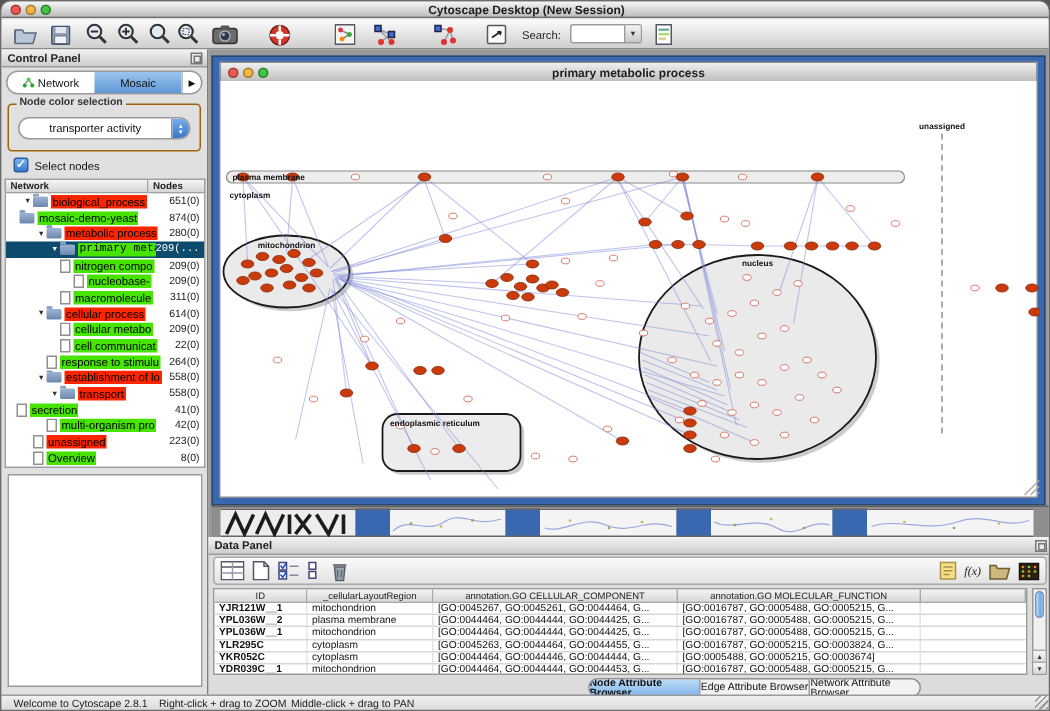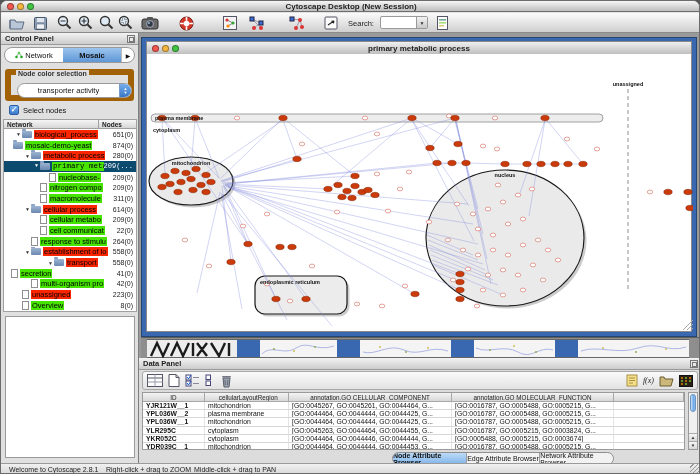--- a/index.html
+++ b/index.html
@@ -30,25 +30,25 @@
   .panelhead{position:relative;height:12px;background:linear-gradient(#f3f3f3,#cccccc);
     border-bottom:1px solid #9a9a9a;}
   .panelhead .ptitle{position:absolute;left:4px;top:1px;font-size:7.5px;font-weight:bold;color:#222;}
   .floatico{position:absolute;right:3px;top:2px;width:8px;height:8px;border:1px solid #777;
     background:#e8e8e8;}
   .floatico::after{content:"";position:absolute;left:1px;top:1px;width:3px;height:3px;border:1px solid #777;}
   .cptabs{position:absolute;left:3px;top:14px;width:131px;height:16px;background:#fff;
     border:1px solid #9a9a9a;border-radius:8px;display:flex;overflow:hidden;align-items:stretch;}
   .cptab{flex:1;display:flex;align-items:center;justify-content:center;gap:2px;
     font-size:7.5px;color:#111;}
-  .cptab.sel{background:linear-gradient(#9cc5ee,#5e97d6);font-weight:bold;}
+  .cptab.sel{background:linear-gradient(#9cc5ee,#5e97d6);font-weight:normal;}
   .cptab-arrow{width:13px;display:flex;align-items:center;justify-content:center;
     font-size:6px;color:#111;border-left:1px solid #bbb;}
   .groupbox{position:absolute;left:4px;top:36px;width:129px;height:32px;
-    border:6px solid #a16207;border-radius:3px;}
+    border:1px solid #a16207;border-radius:3px;}
   .grouptitle{position:absolute;left:5px;top:-5px;background:#e0e0e0;padding:0 2px;
     font-size:7px;font-weight:bold;color:#333;}
   .dropdown{position:absolute;left:6px;top:8px;width:115px;height:15px;background:#fff;
     border:1px solid #9a9a9a;border-radius:8px;display:flex;align-items:center;overflow:hidden;}
   .dropdown .dval{flex:1;font-size:7.5px;color:#111;text-align:center;}
   .stepper{width:12px;height:100%;background:linear-gradient(#74aeee,#3b77c4);
     display:flex;flex-direction:column;align-items:center;justify-content:center;color:#fff;
     font-size:4px;line-height:4px;border-left:1px solid #7799cc;}
   .checkrow{position:absolute;left:8px;top:72px;display:flex;align-items:center;gap:4px;}
   .checkbox{width:10px;height:10px;border-radius:2px;border:1px solid #2c5ea8;
@@ -309,30 +309,30 @@
           <span class="fico folder"></span>
           <span class="tlabel hl-red">metabolic process</span>
           <span class="tcount">280(0)</span>
         </div>
         <div class="trow sel" style="padding-left: 29px;">
           <span class="tri">▼</span>
           <span class="fico folder"></span>
           <span class="tlabel hl-green">primary metabo</span>
           <span class="tcount">209(...</span>
         </div>
+        <div class="trow" style="padding-left: 29px;">
+          <span class="tri"></span>
+          <span class="fico file"></span>
+          <span class="tlabel hl-green">nitrogen compo</span>
+          <span class="tcount">209(0)</span>
+        </div>
         <div class="trow" style="padding-left: 38px;">
           <span class="tri"></span>
           <span class="fico file"></span>
           <span class="tlabel hl-green">nucleobase-</span>
-          <span class="tcount">209(0)</span>
-        </div>
-        <div class="trow" style="padding-left: 29px;">
-          <span class="tri"></span>
-          <span class="fico file"></span>
-          <span class="tlabel hl-green">nitrogen compo</span>
           <span class="tcount">209(0)</span>
         </div>
         <div class="trow" style="padding-left: 29px;">
           <span class="tri"></span>
           <span class="fico file"></span>
           <span class="tlabel hl-green">macromolecule</span>
           <span class="tcount">311(0)</span>
         </div>
         <div class="trow" style="padding-left: 20px;">
           <span class="tri">▼</span>
@@ -357,21 +357,21 @@
           <span class="fico file"></span>
           <span class="tlabel hl-green">response to stimulu</span>
           <span class="tcount">264(0)</span>
         </div>
         <div class="trow" style="padding-left: 20px;">
           <span class="tri">▼</span>
           <span class="fico folder"></span>
           <span class="tlabel hl-red">establishment of lo</span>
           <span class="tcount">558(0)</span>
         </div>
-        <div class="trow" style="padding-left: 43px;">
+        <div class="trow" style="padding-left: 29px;">
           <span class="tri">▼</span>
           <span class="fico folder"></span>
           <span class="tlabel hl-red">transport</span>
           <span class="tcount">558(0)</span>
         </div>
         <div class="trow" style="">
           <span class="tri"></span>
           <span class="fico file"></span>
           <span class="tlabel hl-green">secretion</span>
           <span class="tcount">41(0)</span>

